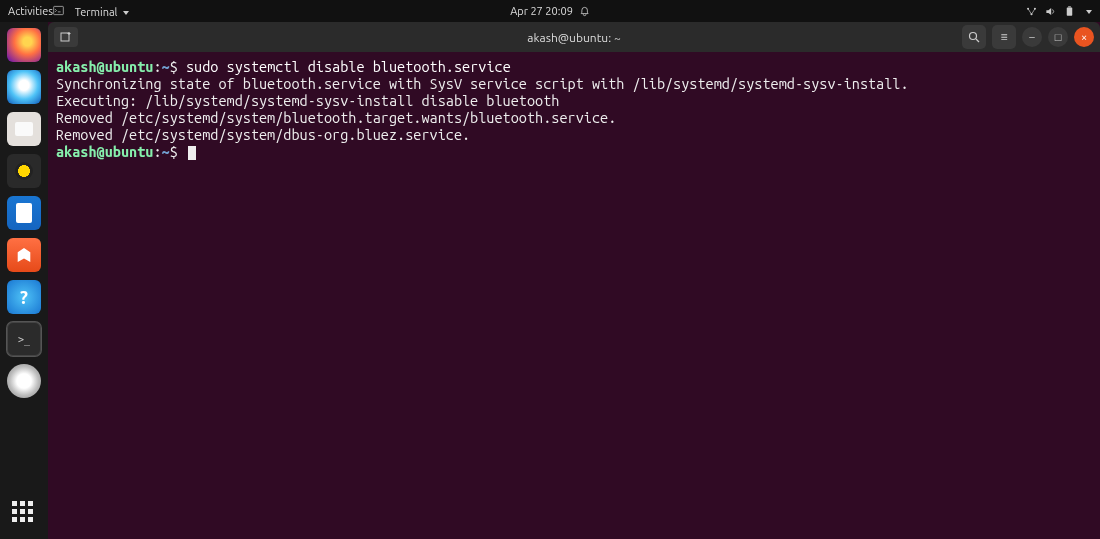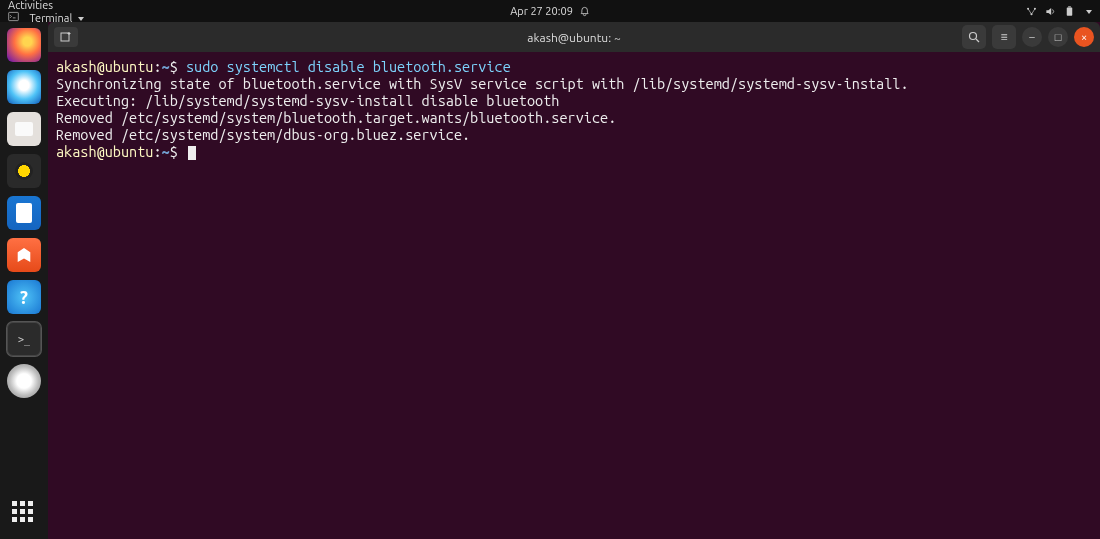--- a/index.html
+++ b/index.html
@@ -1,18 +1,18 @@
 <!DOCTYPE html>
 <html><head>
 <meta charset="utf-8">
 <style>
 *{margin:0;padding:0;box-sizing:border-box;}
 body{width:1100px;height:539px;background:#1d1d1d;font-family:Ubuntu,sans-serif;overflow:hidden;position:relative;}
 .topbar{height:22px;background:#111;color:#ddd;display:flex;align-items:center;font-size:11px;padding:0 8px;position:relative;}
-.tb-left{display:flex;align-items:flex-start;flex-direction:column;}
+.tb-left{display:flex;align-items:center;}
 .tb-center{position:absolute;left:50%;transform:translateX(-50%);display:flex;align-items:center;gap:6px;}
 .tb-right{margin-left:auto;display:flex;gap:8px;align-items:center;}
 .tb-item{cursor:pointer;}
 .arrow-down::after{content:"";display:inline-block;margin-left:3px;border-left:3px solid transparent;border-right:3px solid transparent;border-top:4px solid #ccc;vertical-align:middle;}
 .dock{position:absolute;left:0;top:22px;width:48px;height:517px;background:rgba(20,20,20,0.35);display:flex;flex-direction:column;align-items:center;padding-top:6px;gap:8px;}
 .dock-icon{width:34px;height:34px;border-radius:6px;display:flex;align-items:center;justify-content:center;cursor:pointer;position:relative;}
 .di-firefox{background:radial-gradient(circle at 60% 40%,#ffd54f 15%,#ff7043 45%,#7b1fa2 90%);}
 .di-thunderbird{background:radial-gradient(circle at 50% 45%,#fff 20%,#4fc3f7 55%,#1565c0 95%);}
 .di-files{background:#e4e0dc;}
 .di-files::before{content:"";width:18px;height:14px;background:#fafafa;border-radius:2px;display:block;}
@@ -33,23 +33,23 @@
 .window{position:absolute;left:48px;top:22px;right:0;bottom:0;background:#300a24;display:flex;flex-direction:column;}
 .win-header{height:30px;background:#2b2b2b;display:flex;align-items:center;padding:0 6px;border-radius:6px 6px 0 0;position:relative;}
 .wh-left{display:flex;align-items:center;}
 .wh-newtab{width:24px;height:20px;background:#3a3a3a;border-radius:4px;display:flex;align-items:center;justify-content:center;color:#ccc;font-size:11px;cursor:pointer;}
 .wh-title{position:absolute;left:50%;transform:translateX(-50%);color:#ddd;font-size:12px;}
 .wh-right{margin-left:auto;display:flex;gap:6px;align-items:center;}
 .wh-btn{width:24px;height:24px;background:#3a3a3a;border-radius:5px;display:flex;align-items:center;justify-content:center;color:#ccc;font-size:12px;cursor:pointer;}
 .wh-ctrl{width:20px;height:20px;border-radius:50%;background:#3a3a3a;display:flex;align-items:center;justify-content:center;color:#ccc;font-size:11px;cursor:pointer;}
 .wh-close{background:#e95420;color:#fff;}
 .terminal{flex:1;padding:6px 8px;font-family:"Ubuntu Mono","DejaVu Sans Mono",monospace;font-size:14.5px;line-height:17px;color:#eee;white-space:pre;overflow:hidden;}
-.user{color:#fef9c3;font-weight:normal;}
+.user{color:#86efac;font-weight:bold;}
 .path{color:#729fcf;font-weight:bold;}
-.cmd{color:#7dd3fc;}
+.cmd{color:#ffffff;}
 .out{color:#eee;}
 .cursor{display:inline-block;width:8px;height:14px;background:#eee;vertical-align:text-bottom;margin-left:2px;}
 .sys-icon{display:inline-block;width:11px;height:11px;}
 svg{display:block;}
 </style>
 </head>
 <body>
 
 <div class="topbar">
   <div class="tb-left">

